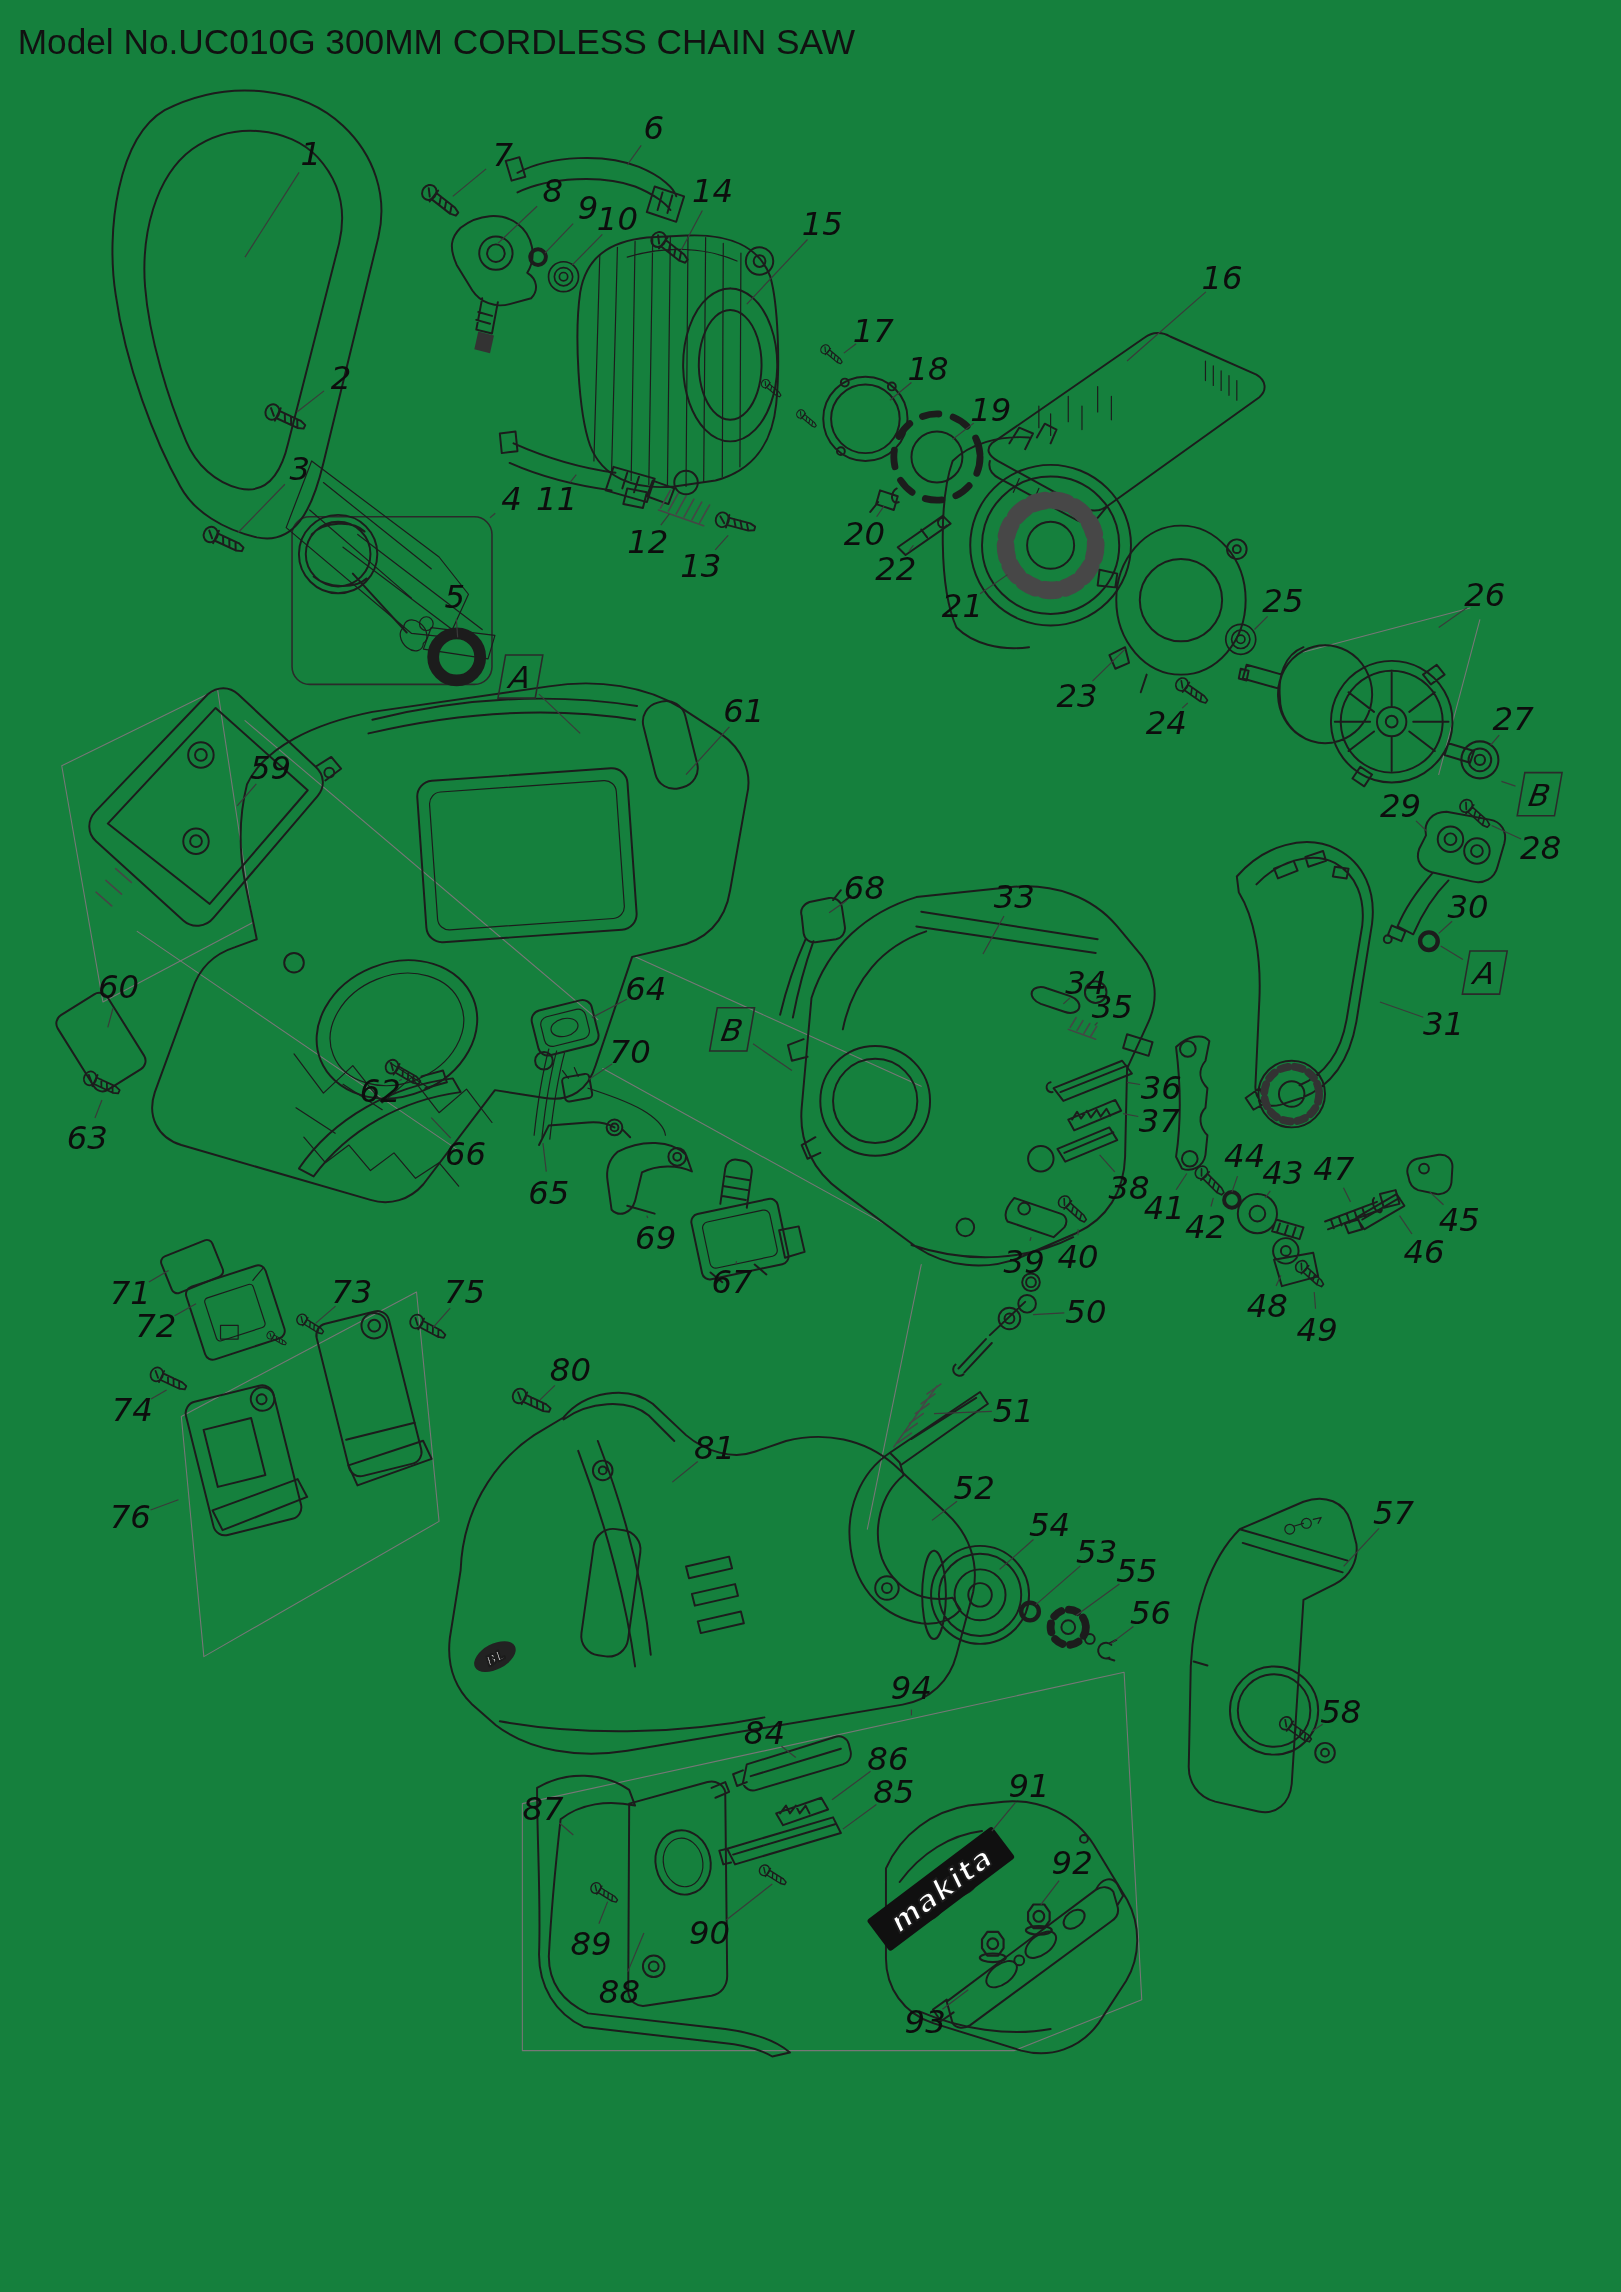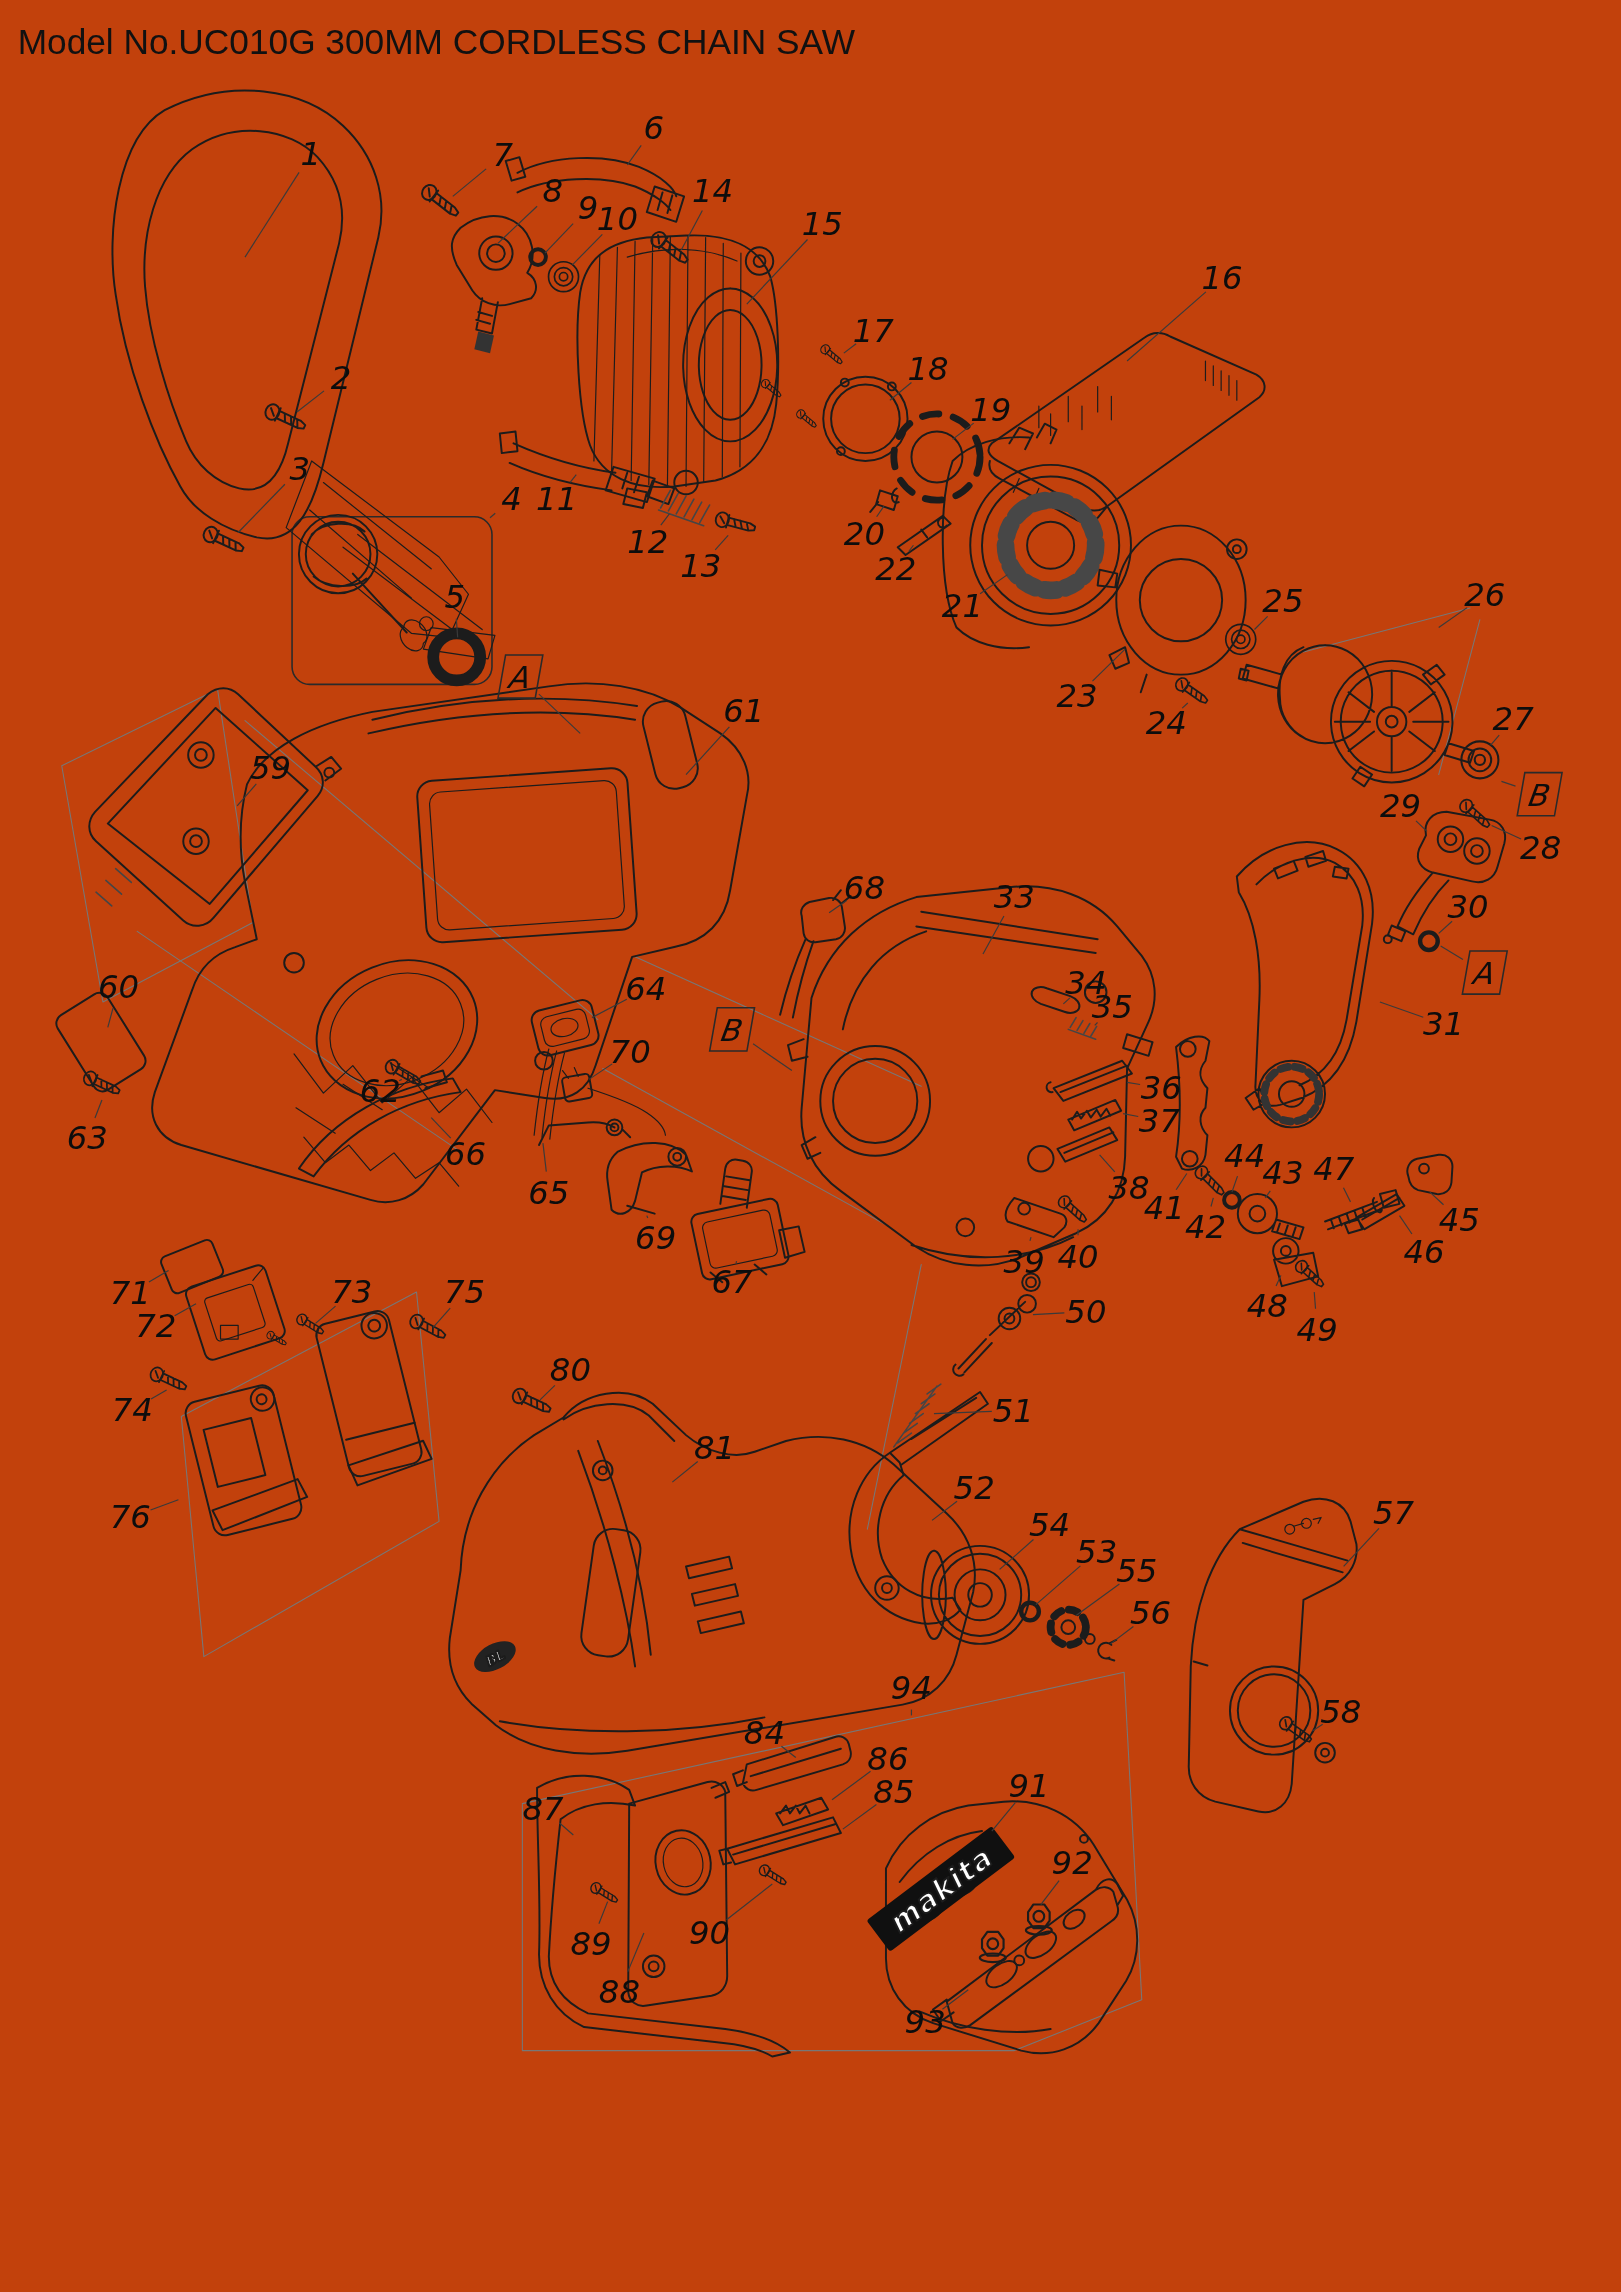--- a/index.html
+++ b/index.html
@@ -1,16 +1,16 @@
 <!DOCTYPE html>
 <html><head>
 <meta charset="utf-8">
 <style>
   html,body{margin:0;padding:0;background:#ffffff;}
-  .page{position:relative;width:1621px;height:2293px;background:#c2410c;overflow:hidden;text-align:center;}
+  .page{position:relative;width:1621px;height:2293px;background:#15803d;overflow:hidden;text-align:center;}
   svg{display:block;width:1621px;height:2293px;}
   .title{font:36px "Liberation Sans", sans-serif;fill:#111;}
   .plabel{font:italic 33px "DejaVu Sans", sans-serif;fill:#0d0d0d;text-anchor:middle;dominant-baseline:central;}
   .letter{font:italic 31px "DejaVu Sans", sans-serif;fill:#0d0d0d;text-anchor:middle;dominant-baseline:central;}
   .leader{stroke:#3a3a3a;stroke-width:1.2;}
   .lbox{fill:none;stroke:#2a2a2a;stroke-width:1.6;}
   .art{stroke:#1c1c1c;stroke-width:2;fill:none;stroke-linecap:round;stroke-linejoin:round;}
   .thin{stroke:#777;stroke-width:1.1;fill:none;}
   .inner{stroke-width:1.2;}
   .dark{fill:#333;stroke:none;}

